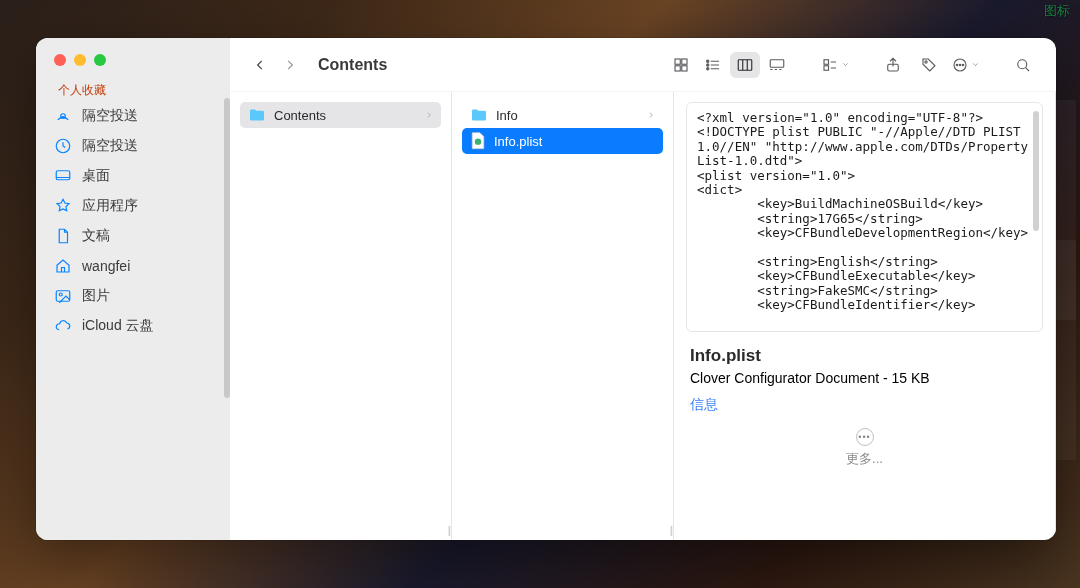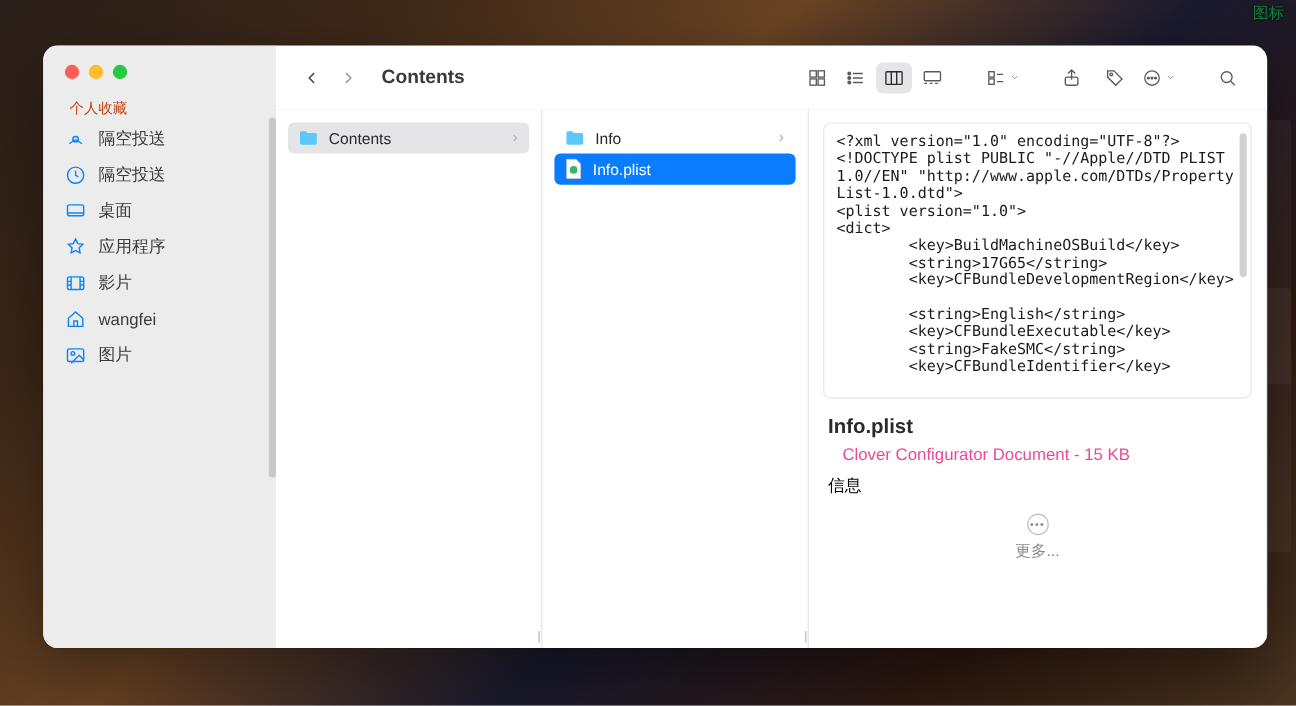--- a/index.html
+++ b/index.html
@@ -59,22 +59,22 @@
   
   .preview-wrap { padding: 10px 12px 0 12px; flex: none; }
   .preview-box {
     background: #fff; border: 1px solid #e5e5e7; border-radius: 6px;
     height: 230px; overflow: hidden; position: relative; padding: 8px 10px;
   }
   .preview-box pre { font-family: ui-monospace, Menlo, monospace; font-size: 12.5px; line-height: 1.15; color: #1a1a1a; white-space: pre-wrap; word-break: break-all; }
   .preview-scroll { position: absolute; right: 3px; top: 8px; width: 6px; height: 120px; background: rgba(0,0,0,.18); border-radius: 3px; }
   .meta { padding: 14px 16px 0 16px; }
   .meta-title { font-size: 17px; font-weight: 600; color: #2a2a2c; }
-  .meta-sub { font-size: 14px; color: #ec4899; margin-top: 4px; margin-left: 12px; }
-  .meta-info { font-size: 14px; color: #000000; margin-top: 10px; }
+  .meta-sub { font-size: 14px; color: #000000; margin-top: 4px; }
+  .meta-info { font-size: 14px; color: #3b82f6; margin-top: 10px; }
   .more-wrap { text-align: center; margin-top: 14px; color: #8a8a8e; font-size: 13px; }
   .more-wrap .dots { display: inline-flex; width: 18px; height: 18px; border: 1.3px solid #c0c0c4; border-radius: 50%; align-items: center; justify-content: center; font-size: 9px; letter-spacing: 1px; color: #8a8a8e; margin-bottom: 4px; }
 </style>
 </head>
 <body>
 
 <div class="desktop-label">图标</div>
 <div class="desktop-thumb"></div>
 <div class="desktop-thumb desktop-thumb2"></div>
 
@@ -120,44 +120,54 @@
         <span class="ic">
             <svg viewBox="0 0 24 24">
               <path d="M12 3l2.5 5 5.5.8-4 3.9.9 5.5L12 15.8 7.1 18.2 8 12.7 4 8.8 9.5 8z"></path>
             </svg>
           </span>
         <span>应用程序</span>
       </div>
       <div class="side-item">
         <span class="ic">
             <svg viewBox="0 0 24 24">
-              <rect x="3" y="5" width="18" height="14" rx="2"></rect>
-              <path d="M7 5v14M17 5v14M3 10h4M3 14h4M17 10h4M17 14h4"></path>
-            </svg>
-          </span>
-        <span>影片</span>
+              <path d="M7 3h7l4 4v14H7z"></path>
+              <path d="M14 3v4h4"></path>
+            </svg>
+          </span>
+        <span>文稿</span>
       </div>
       <div class="side-item">
         <span class="ic">
             <svg viewBox="0 0 24 24">
               <path d="M4 11l8-7 8 7v9H4z"></path>
               <path d="M10 20v-6h4v6"></path>
             </svg>
           </span>
         <span>wangfei</span>
       </div>
       <div class="side-item">
         <span class="ic">
             <svg viewBox="0 0 24 24">
               <rect x="3" y="5" width="18" height="14" rx="2"></rect>
               <circle cx="9" cy="10" r="2"></circle>
               <path d="M21 17l-5-5-9 9"></path>
             </svg>
           </span>
         <span>图片</span>
+      </div>
+    </div>
+    <div class="side-list">
+      <div class="side-item">
+        <span class="ic">
+            <svg viewBox="0 0 24 24">
+              <path d="M7 17a4 4 0 1 1 .5-7.97A5 5 0 0 1 17 8a4 4 0 0 1 1 7.87"></path>
+            </svg>
+          </span>
+        <span>iCloud 云盘</span>
       </div>
     </div>
     <div class="side-scroll"></div>
   </div>
 
   <div class="main">
     <div class="toolbar">
       <div class="nav-btn enabled">
           <svg viewBox="0 0 24 24">
             <path d="M15 5l-7 7 7 7"></path>

